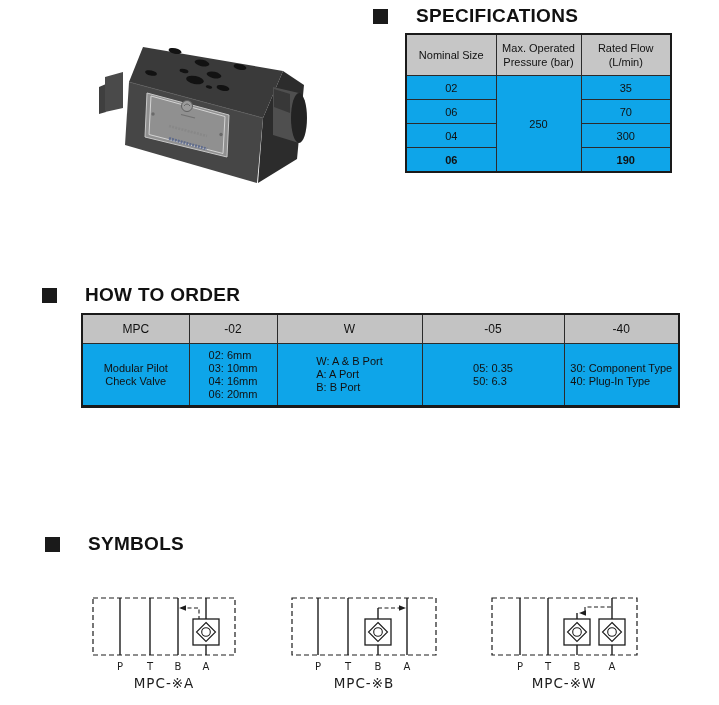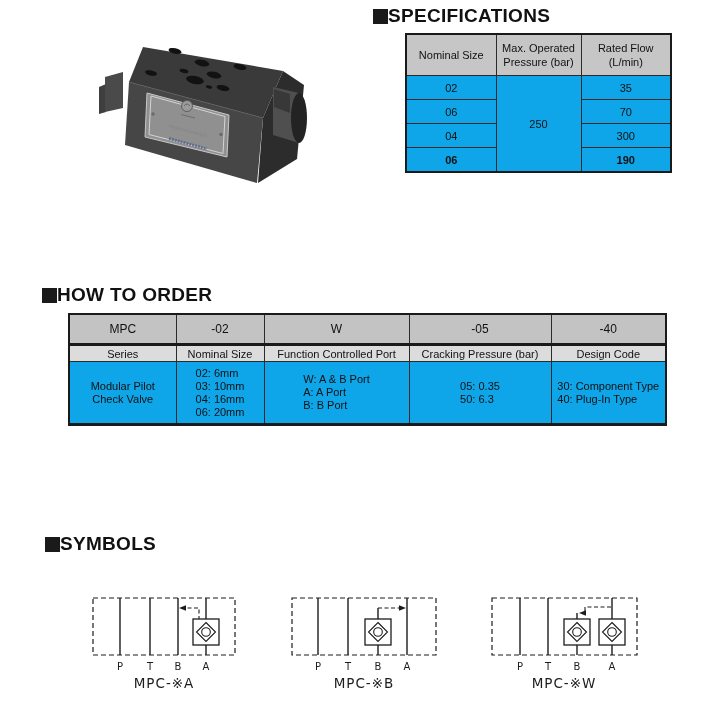--- a/index.html
+++ b/index.html
@@ -3,32 +3,32 @@
 <meta charset="utf-8">
 <style>
   html,body{margin:0;padding:0;}
   body{
     width:719px;height:705px;background:#ffffff;position:relative;overflow:hidden;
     font-family:"Liberation Sans",sans-serif;color:#111;
     -webkit-font-smoothing:antialiased;
   }
   .abs{position:absolute;}
   
-  .sec-head{display:flex;align-items:center;gap:0;}
+  .sec-head{display:flex;align-items:center;gap:28px;}
   .sec-head .sq{width:15px;height:15px;background:#1a1a1a;flex:0 0 auto;}
   .sec-head .ttl{font-weight:bold;font-size:19px;letter-spacing:.3px;white-space:nowrap;}
   
   table{border-collapse:collapse;table-layout:fixed;background:#0ea5e9;}
   .spec-table{border:2px solid #1a1a1a;}
   .spec-table td{border:1px solid #2b2b2b;text-align:center;font-size:11px;color:#111;padding:0;}
   .spec-table tr.hdr td{background:#c6c6c6;height:40px;white-space:pre-line;line-height:1.3;}
   .spec-table tr.dat td{height:23px;}
   .spec-table tr.bold-row td{font-weight:bold;margin-left:25px;}
   
-  .order-table{border:2px solid #1a1a1a;border-bottom-width:3px;}
+  .order-table{border:2px solid #1a1a1a;border-bottom-width:3px;margin-left:13px;}
   .order-table td{border:1px solid #2b2b2b;text-align:center;color:#111;padding:0;}
   .order-table tr.codes td{background:#c3c3c3;height:28px;font-size:12px;}
   .order-table tr.heads td{background:#dcdcdc;height:15px;font-size:11px;border-top:3px solid #1a1a1a;}
   .order-table tr.details td{height:61px;font-size:11px;vertical-align:middle;}
   .blk{display:inline-block;text-align:left;}
   .blk div,.cen div{line-height:13px;}
   
   .sym text{font-family:"DejaVu Sans","Liberation Sans",sans-serif;fill:#1c1c1c;}
   .sym .port{font-size:10px;}
   .sym .cap{font-size:13.5px;letter-spacing:1px;}
@@ -136,27 +136,20 @@
       <col style="width:115px">
   </colgroup>
   <tbody>
   <tr class="codes">
     <td>MPC</td>
     <td>-02</td>
     <td>W</td>
     <td>-05</td>
     <td>-40</td>
   </tr>
-  <tr class="heads">
-    <td>Series</td>
-    <td>Nominal Size</td>
-    <td>Function Controlled Port</td>
-    <td>Cracking Pressure (bar)</td>
-    <td>Design Code</td>
-  </tr>
   <tr class="details">
     <td>
       <span class="cen">
         <div>Modular Pilot</div>
         <div>Check Valve</div>
       </span>
     </td>
     <td>
       <span class="blk">
         <div>02: 6mm</div>

